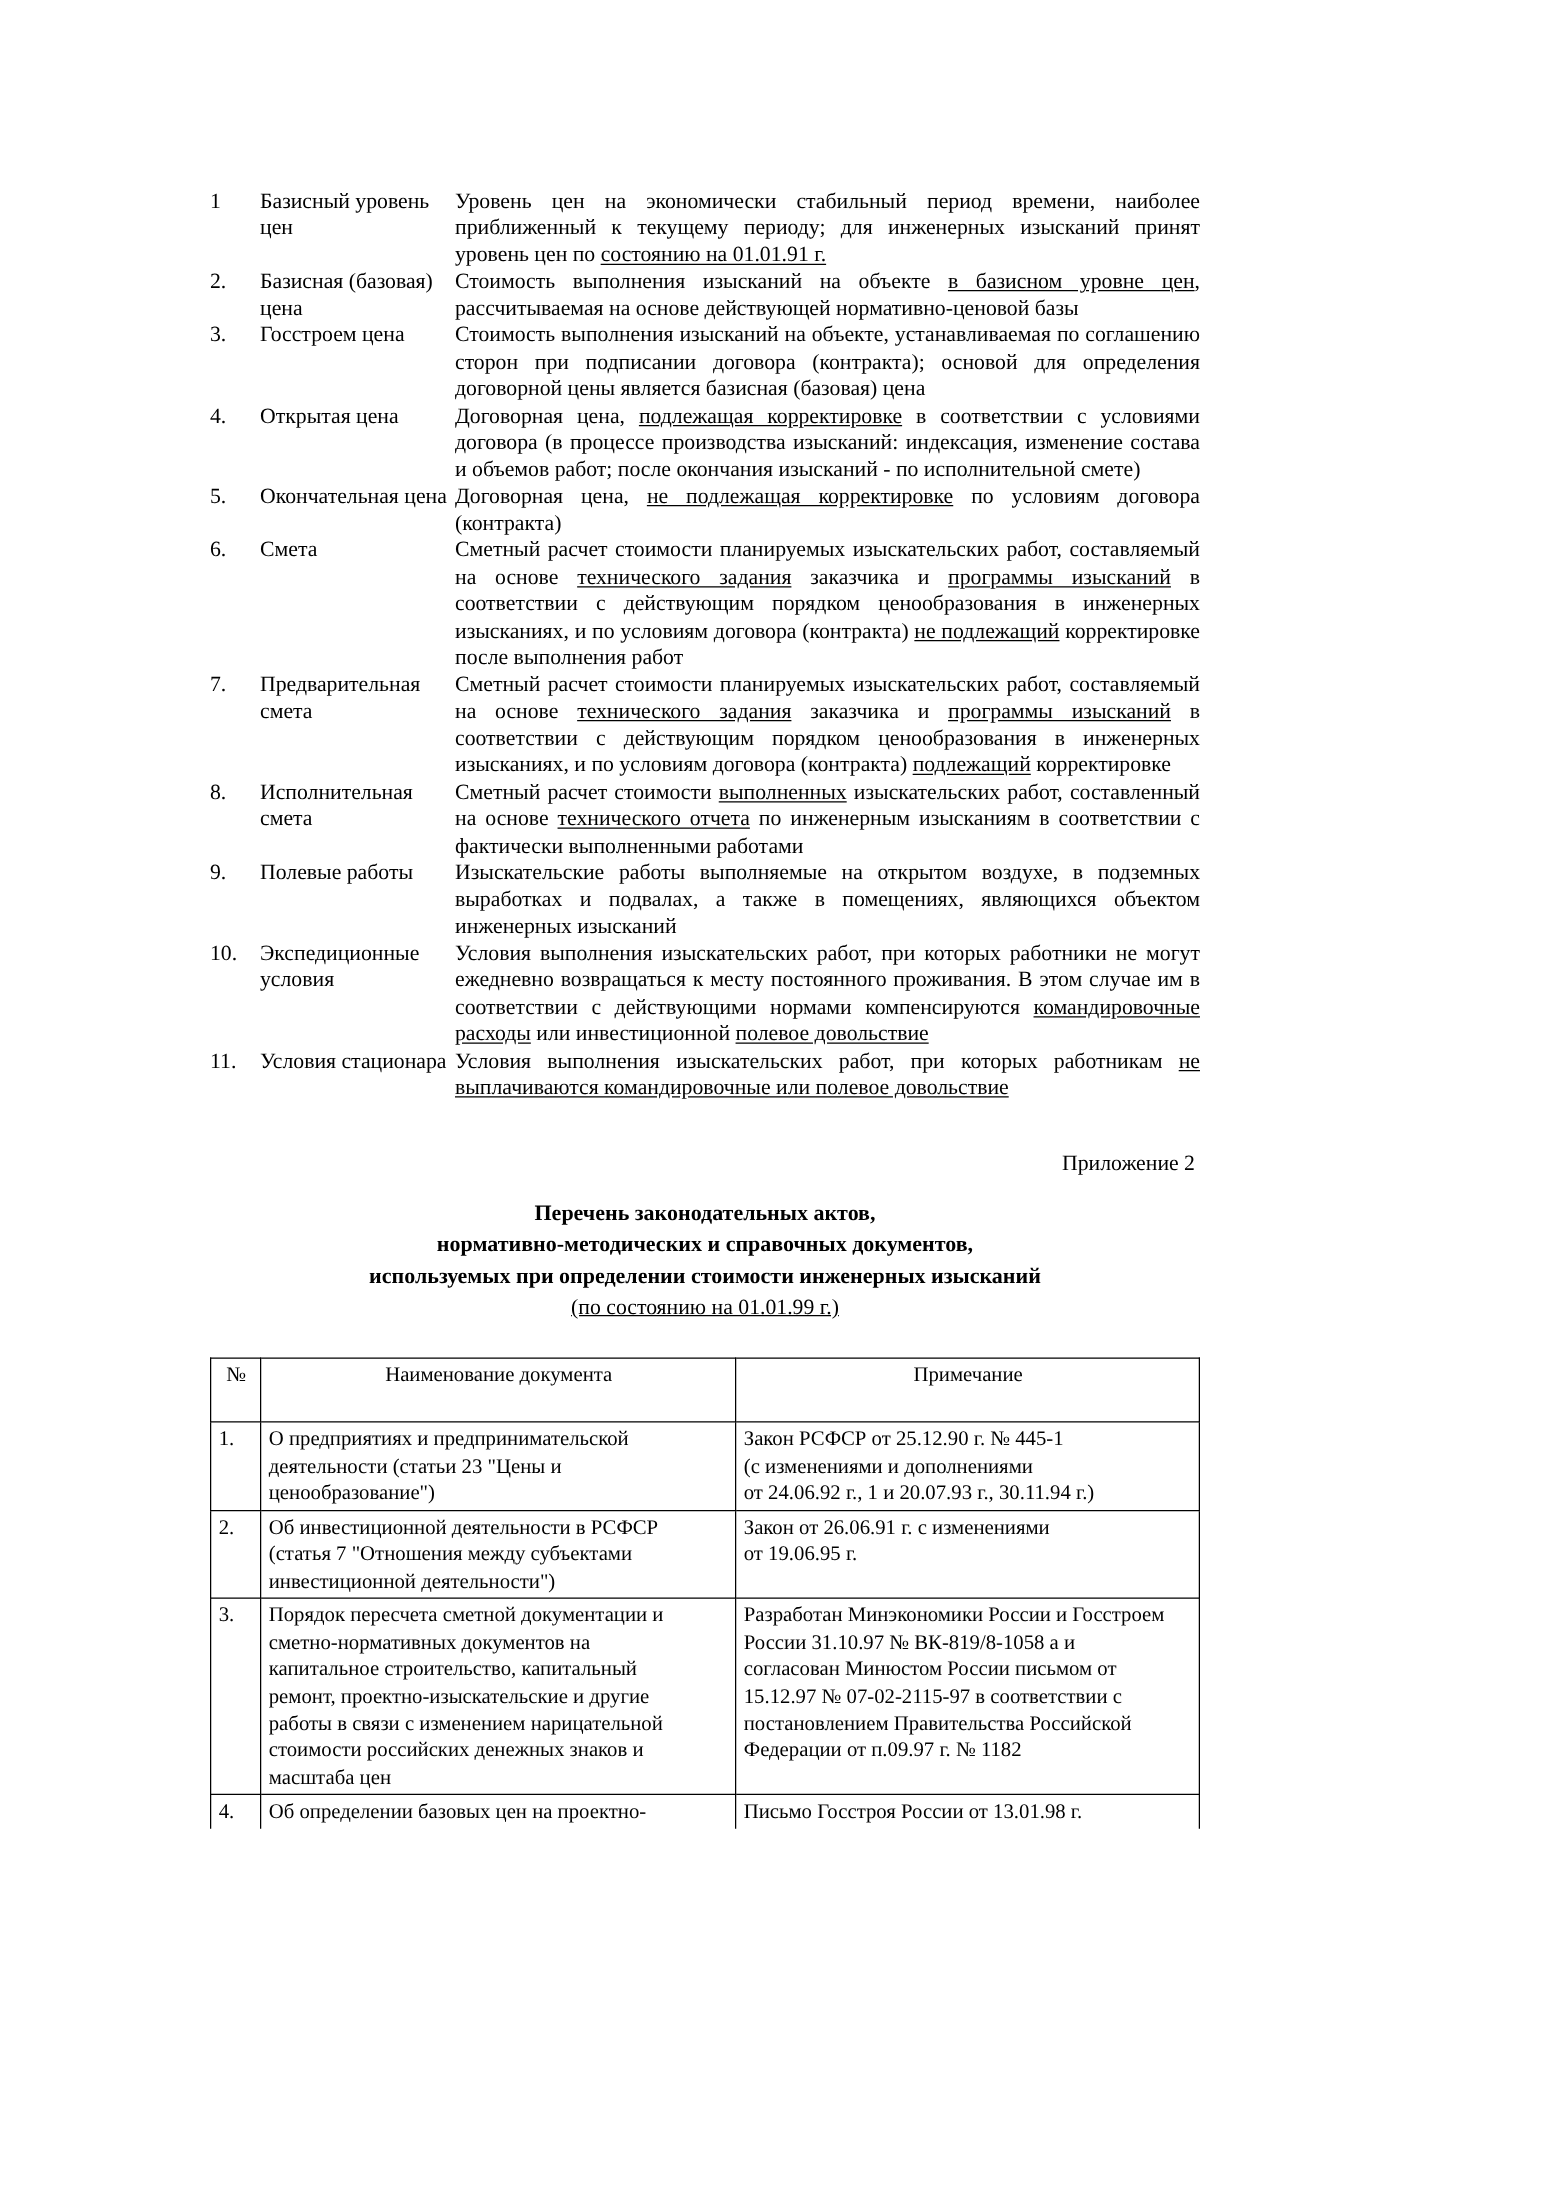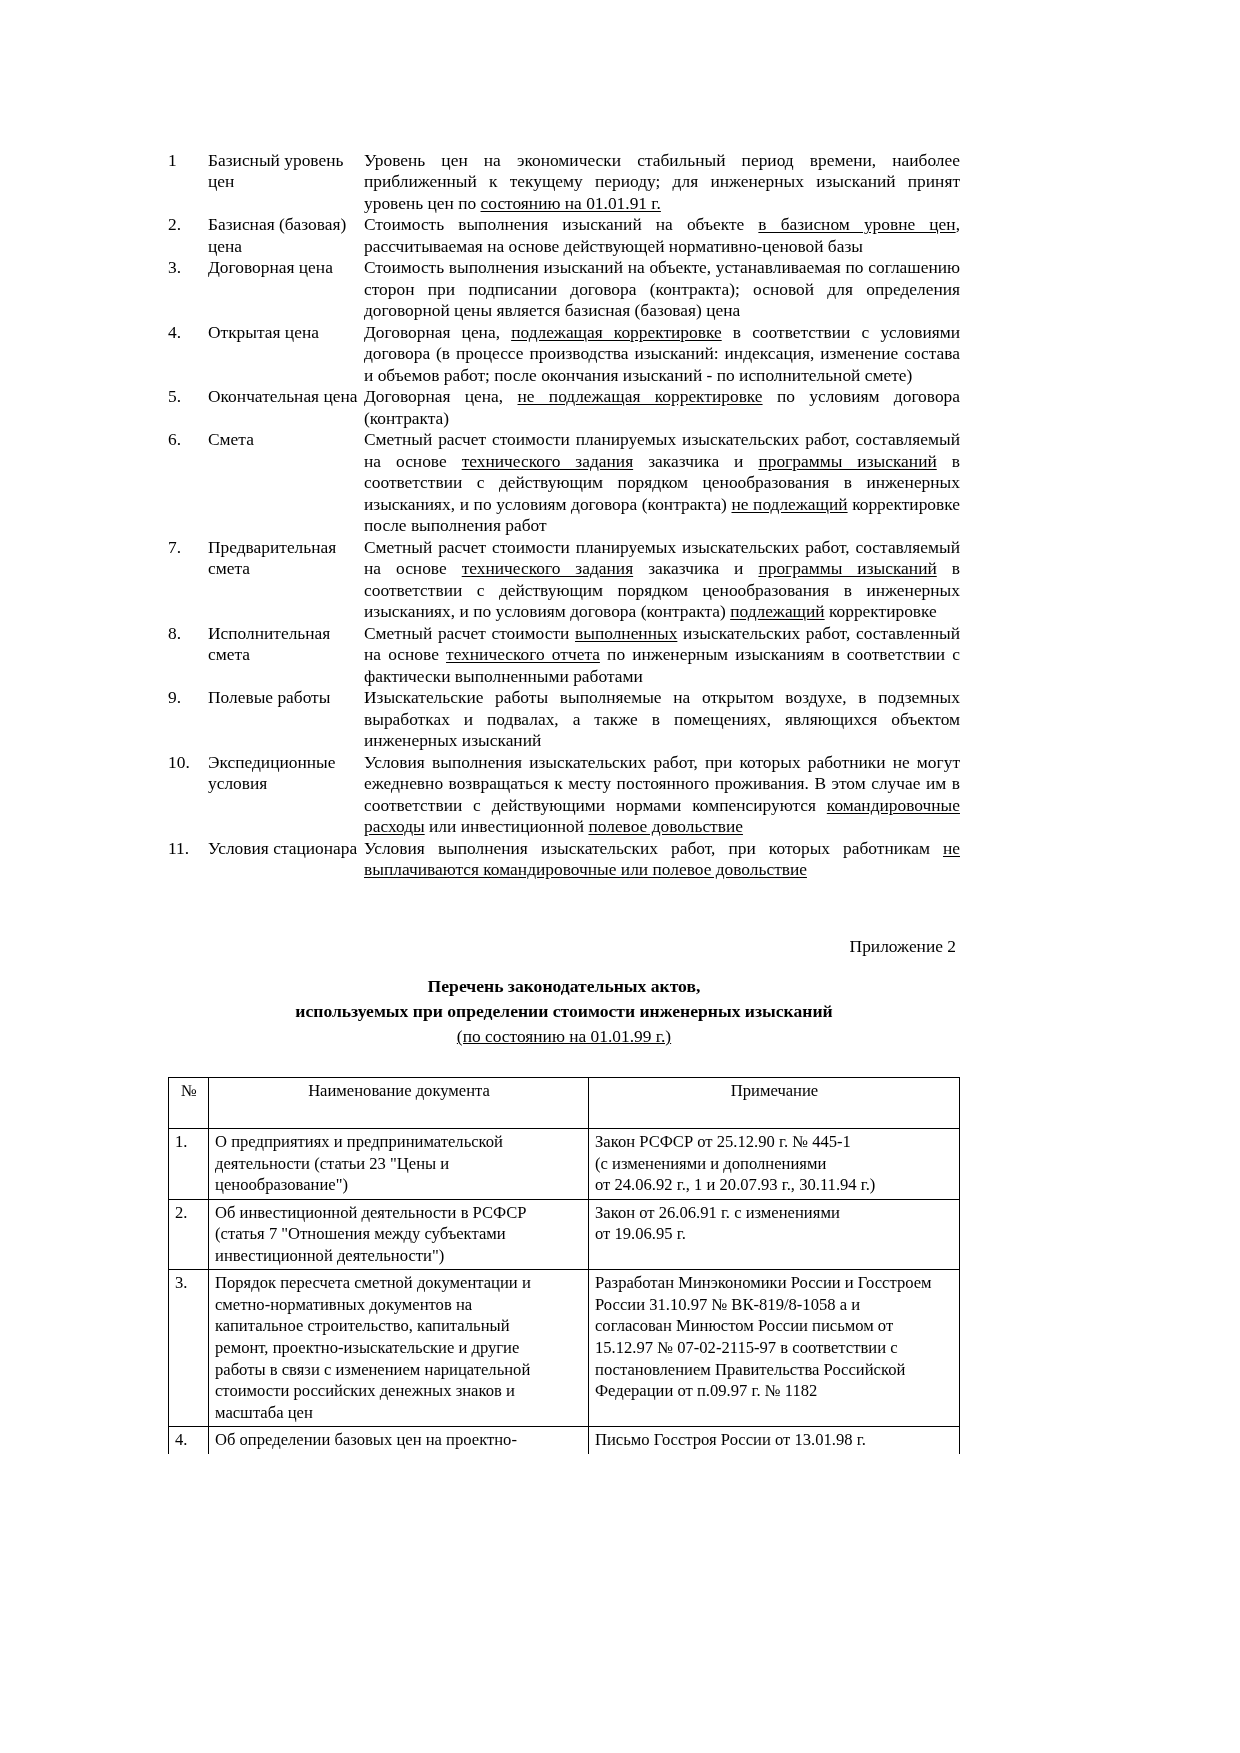--- a/index.html
+++ b/index.html
@@ -53,21 +53,21 @@
   }
   .defs td.desc {
     text-align: justify;
     text-align-last: left;
     hyphens: none;
   }
   u.ul { text-decoration: underline; text-underline-offset: 2px; }
 
   
   .appx-label {
-    margin-top: 56px;
+    margin-top: 40px;
     text-align: right;
     font-size: 17.4px;
     padding-right: 4px;
   }
   .title-block {
     margin-top: 17px;
     text-align: center;
     font-weight: bold;
     font-size: 17.6px;
     line-height: 1.42;
@@ -119,21 +119,21 @@
             <td class="term">Базисный уровень цен</td>
             <td class="desc"><span>Уровень цен на экономически стабильный период времени, наиболее приближенный к текущему периоду; для инженерных изысканий принят уровень цен по </span><u class="ul">состоянию на 01.01.91 г.</u></td>
           </tr>
           <tr>
             <td class="num">2.</td>
             <td class="term">Базисная (базовая) цена</td>
             <td class="desc"><span>Стоимость выполнения изысканий на объекте </span><u class="ul">в базисном уровне цен</u><span>, рассчитываемая на основе действующей нормативно-ценовой базы</span></td>
           </tr>
           <tr>
             <td class="num">3.</td>
-            <td class="term">Договорная цена</td>
+            <td class="term">Госстроем цена</td>
             <td class="desc"><span>Стоимость выполнения изысканий на объекте, устанавливаемая по соглашению сторон при подписании договора (контракта); основой для определения договорной цены является базисная (базовая) цена</span></td>
           </tr>
           <tr>
             <td class="num">4.</td>
             <td class="term">Открытая цена</td>
             <td class="desc"><span>Договорная цена, </span><u class="ul">подлежащая корректировке</u><span> в соответствии с условиями договора (в процессе производства изысканий: индексация, изменение состава и объемов работ; после окончания изысканий - по исполнительной смете)</span></td>
           </tr>
           <tr>
             <td class="num">5.</td>
             <td class="term">Окончательная цена</td>
@@ -169,20 +169,21 @@
             <td class="term">Условия стационара</td>
             <td class="desc"><span>Условия выполнения  изыскательских работ, при которых работникам </span><u class="ul">не выплачиваются командировочные или полевое довольствие</u></td>
           </tr>
         </tbody>
     </table>
 
     <div class="appx-label">Приложение 2</div>
 
     <div class="title-block">
       <div class="line">Перечень законодательных актов,</div>
+      <div class="line">нормативно-методических и справочных документов,</div>
       <div class="line">используемых при определении стоимости инженерных изысканий</div>
     </div>
     <div class="title-sub">(по состоянию на 01.01.99 г.)</div>
 
     <table class="docs">
       <colgroup>
         <col class="c-num">
           <col class="c-name">
           <col class="c-note">
       </colgroup>

